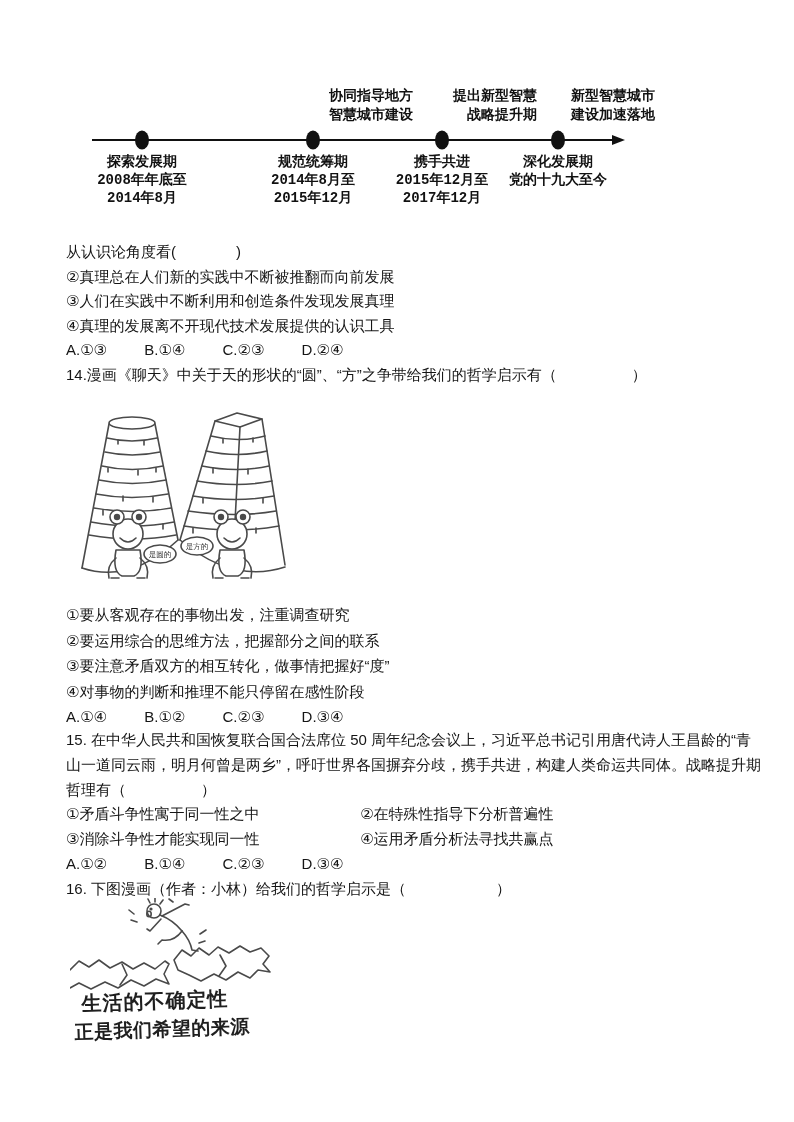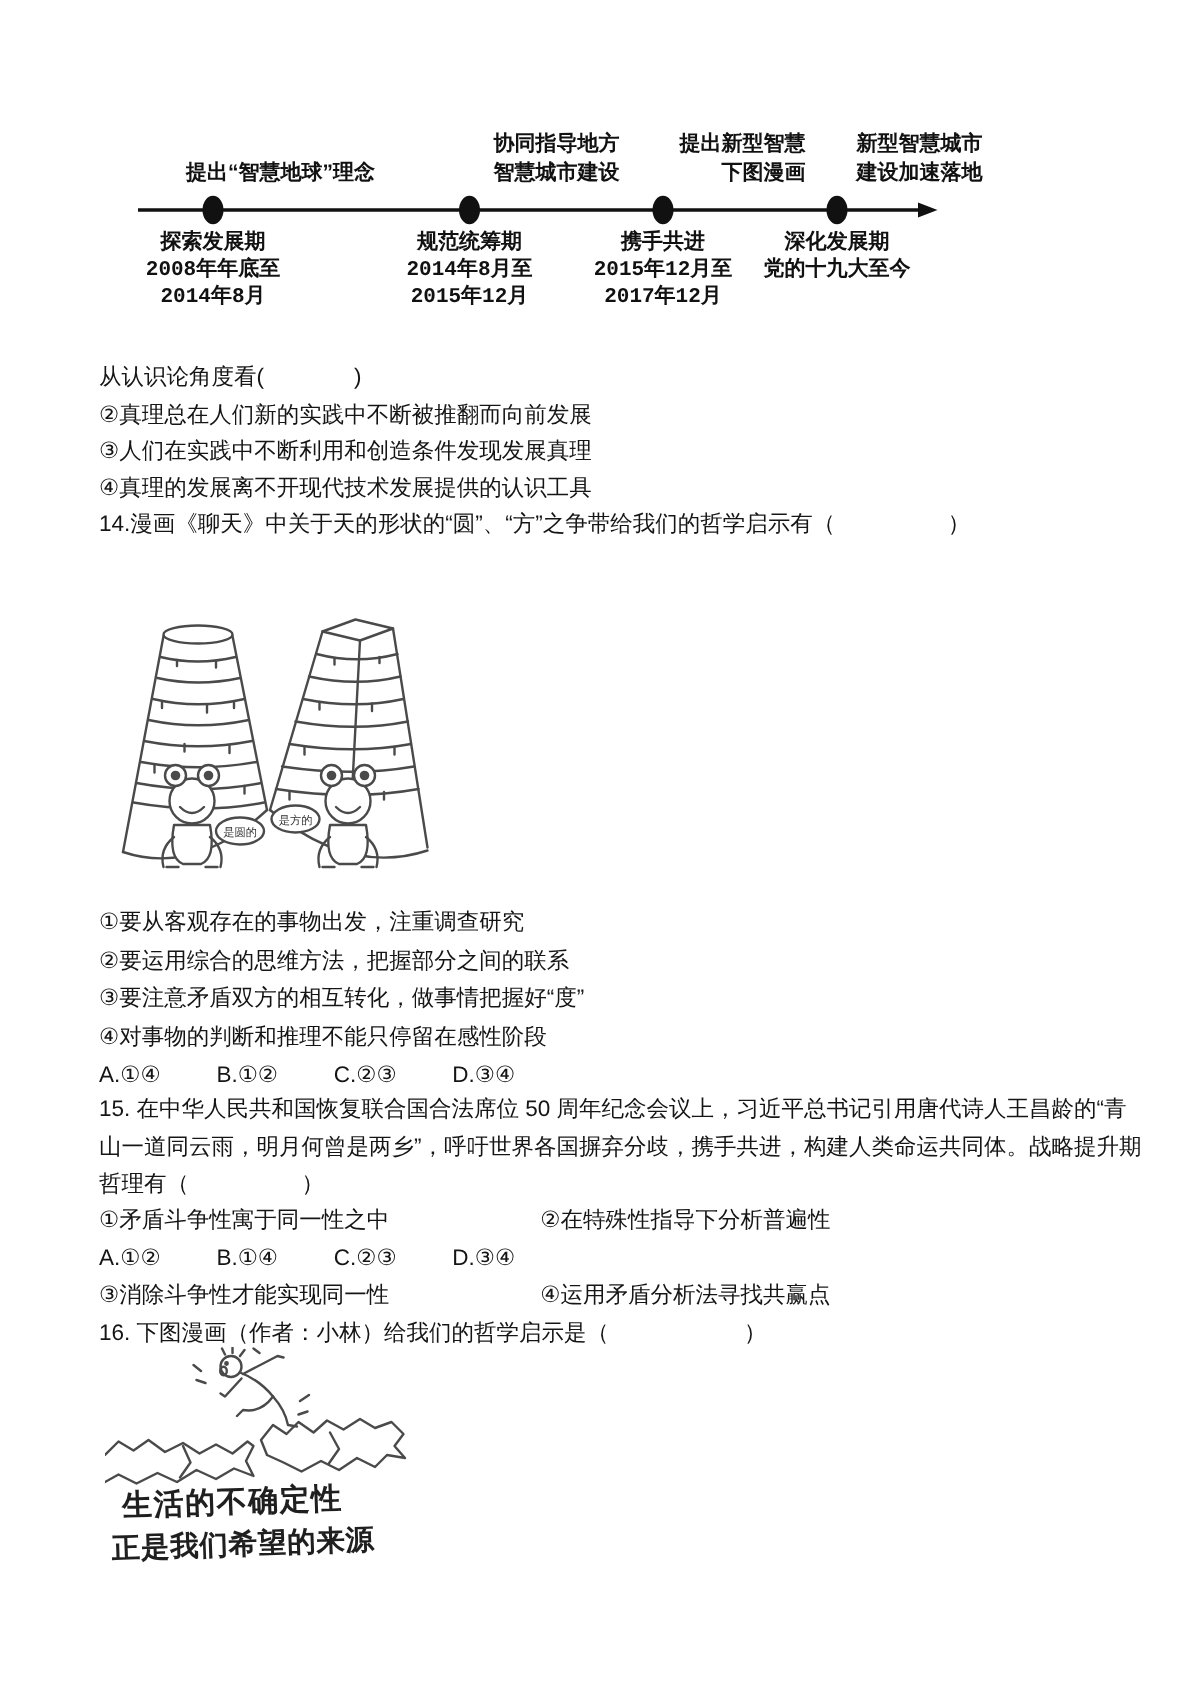--- a/index.html
+++ b/index.html
@@ -38,30 +38,27 @@
   <div class="timeline">
     <svg class="tl-svg" width="665" height="152" viewBox="0 0 665 152">
       <line x1="32" y1="70" x2="552" y2="70" stroke="#111" stroke-width="2.2"></line>
       <polygon points="552,65 565,70 552,75" fill="#111"></polygon>
       <ellipse cx="82" cy="70" rx="7" ry="9.5" fill="#111"></ellipse>
       <ellipse cx="253" cy="70" rx="7" ry="9.5" fill="#111"></ellipse>
       <ellipse cx="382" cy="70" rx="7" ry="9.5" fill="#111"></ellipse>
       <ellipse cx="498" cy="70" rx="7" ry="9.5" fill="#111"></ellipse>
     </svg>
 
-    <div class="tl-above" style="left:0px">
-      <div>提出“智慧地球”理念</div>
-    </div>
     <div class="tl-above" style="left:163px">
       <div>协同指导地方</div>
       <div>智慧城市建设</div>
     </div>
     <div class="tl-above" style="left:287px">
       <div>提出新型智慧</div>
-      <div>下图漫画</div>
+      <div>战略提升期</div>
     </div>
     <div class="tl-above" style="left:405px">
       <div>新型智慧城市</div>
       <div>建设加速落地</div>
     </div>
 
     <div class="tl-below" style="left:-3px">
       <div>探索发展期</div>
       <div>2008年年底至</div>
       <div>2014年8月</div>
@@ -80,20 +77,26 @@
       <div>深化发展期</div>
       <div>党的十九大至今</div>
     </div>
   </div>
 
   <div class="block q13">
     <div class="ln">从认识论角度看(　　　　)</div>
     <div class="ln">②真理总在人们新的实践中不断被推翻而向前发展</div>
     <div class="ln">③人们在实践中不断利用和创造条件发现发展真理</div>
     <div class="ln">④真理的发展离不开现代技术发展提供的认识工具</div>
+    <div class="ln opts">
+      <span>A.①③</span>
+      <span>B.①④</span>
+      <span>C.②③</span>
+      <span>D.②④</span>
+    </div>
     <div class="ln">14.漫画《聊天》中关于天的形状的“圆”、“方”之争带给我们的哲学启示有（　　　　　）</div>
   </div>
 
   <svg class="frog-svg" width="246" height="192" viewBox="0 0 246 192">
 
     <g class="sk">
       <ellipse cx="54" cy="13" rx="23" ry="6"></ellipse>
       <path d="M31,14 L4,158"></path>
       <path d="M77,14 L100,130"></path>
       <path d="M29,28 Q54,34 79,28"></path>
@@ -165,29 +168,29 @@
   </div>
 
   <div class="block q15">
     <div class="ln">15. 在中华人民共和国恢复联合国合法席位 50 周年纪念会议上，习近平总书记引用唐代诗人王昌龄的“青</div>
     <div class="ln">山一道同云雨，明月何曾是两乡”，呼吁世界各国摒弃分歧，携手共进，构建人类命运共同体。战略提升期</div>
     <div class="ln">哲理有（　　　　　）</div>
     <div class="ln cols">
       <span class="c1">①矛盾斗争性寓于同一性之中</span>
       <span>②在特殊性指导下分析普遍性</span>
     </div>
+    <div class="ln cols">
+      <span class="c1">③消除斗争性才能实现同一性</span>
+      <span>④运用矛盾分析法寻找共赢点</span>
+    </div>
     <div class="ln opts">
       <span>A.①②</span>
       <span>B.①④</span>
       <span>C.②③</span>
       <span>D.③④</span>
-    </div>
-    <div class="ln cols">
-      <span class="c1">③消除斗争性才能实现同一性</span>
-      <span>④运用矛盾分析法寻找共赢点</span>
     </div>
     <div class="ln">16. 下图漫画（作者：小林）给我们的哲学启示是（　　　　　　）</div>
   </div>
 
   <svg class="jump-svg" width="215" height="150" viewBox="0 0 215 150">
     <g class="sk">
       <circle cx="84" cy="13" r="7"></circle>
       <path d="M80,5 l-2,-4 M85,4 l0,-4 M90,6 l3,-4"></path>
       <circle cx="81" cy="11" r="0.8" fill="#4a4a4a"></circle>
       <ellipse cx="79" cy="16" rx="2.2" ry="2.8"></ellipse>

